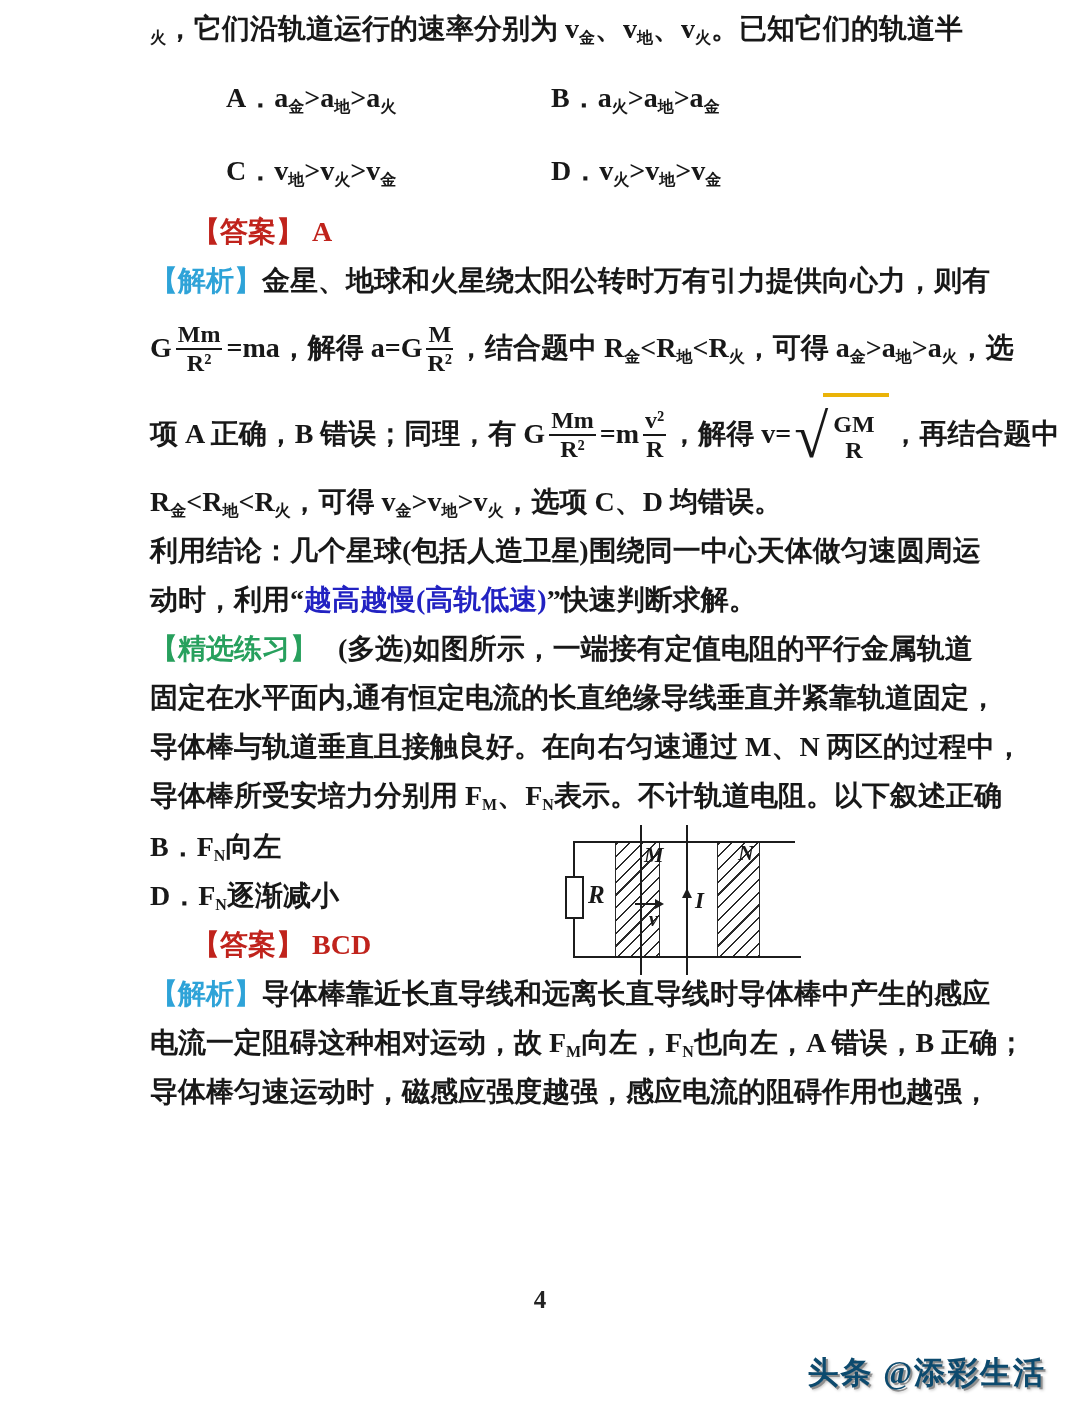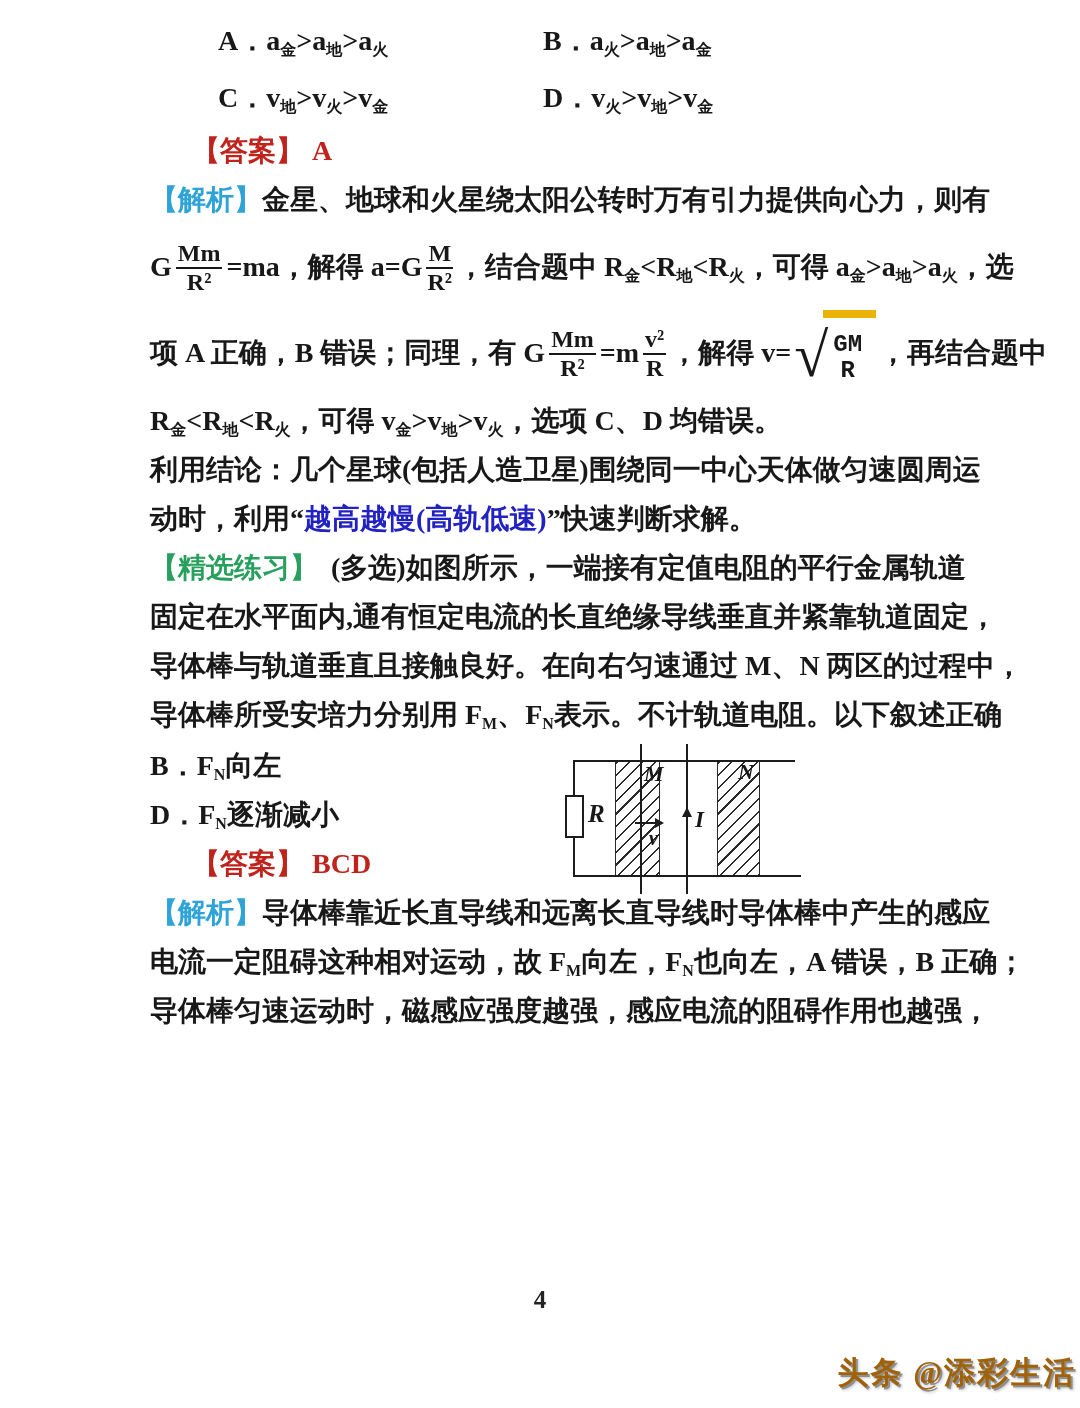--- a/index.html
+++ b/index.html
@@ -9,35 +9,35 @@
     color:#181818; font-weight:600;
   }
   .content { position:absolute; left:150px; top:4px; width:800px; font-size:28px; }
   p.line { margin:0; line-height:49px; white-space:nowrap; }
   sub { font-size:16px; line-height:0; vertical-align:-5px; font-weight:600; }
   .lbl-red   { color:var(--c-answer);margin-left:42px; }
   .lbl-cyan  { color:var(--c-analysis); }
   .lbl-green { color:var(--c-exercise); }
   .blue      { color:var(--c-highlight); }
   .ans-val { margin-left:8px; color:var(--c-answer); }
-  .gap-after-label { margin-left:13px; }
+  .gap-after-label { margin-left:20px; }
 
   
   .opt-grid { display:grid; grid-template-columns:325px auto; margin:8px 0 0 64px; }
-  .opt-grid p { margin:4px; line-height:49px; white-space:nowrap; }
+  .opt-grid p { margin:12px; line-height:49px; white-space:nowrap; }
 
   
   .fline { display:flex; align-items:center; height:86px; white-space:nowrap; }
   .frac { display:inline-flex; flex-direction:column; align-items:center;
           font-size:24px; line-height:26px; margin:12px 4px; text-align:center; }
   .frac .num { border-bottom:2px solid #181818; padding:0 2px 1px; }
   .frac.nobar .num { border-bottom:none; padding:0 2px; }
   .sqrt { display:inline-flex; align-items:center; margin:0 3px; }
   .sqrt .rad { font-size:62px; line-height:54px; font-weight:400; margin-right:-5px; transform:translateY(2px); }
-  .sqrt .body { border-top:8px solid #eab308; padding:2px 8px 0 4px;font-family:Liberation Mono, monospace; }
+  .sqrt .body { border-top:4px solid #eab308; padding:2px 8px 0 4px; }
 
   
   .p2block { position:relative; margin-top:2px; }
   .p2opts p { margin:0; line-height:49px; white-space:nowrap; }
 
   .circuit { position:absolute; left:400px; top:-6px; width:270px; height:170px; }
   .circuit .h { position:absolute; background:#1c1c1c; height:2px; }
   .circuit .v { position:absolute; background:#1c1c1c; width:2px; }
   .rail-top    { left:23px; top:25px;  width:222px; }
   .rail-bottom { left:23px; top:140px; width:228px; }
@@ -60,29 +60,30 @@
   .arrow-v-line { position:absolute; left:85px; top:87px; width:20px; height:2px; background:#1c1c1c; }
   .arrow-v-head { position:absolute; left:105px; top:83px; width:0; height:0;
                   border-top:5px solid transparent; border-bottom:5px solid transparent;
                   border-left:9px solid #1c1c1c; }
   .arrow-i-head { position:absolute; left:132px; top:72px; width:0; height:0;
                   border-left:5px solid transparent; border-right:5px solid transparent;
                   border-bottom:10px solid #1c1c1c; }
 
   .pageno { position:absolute; left:0; right:0; top:1286px; text-align:center;
             font-size:25px; color:#222; }
-  .watermark { position:absolute; right:4px; top:1352px; font-size:31px; font-weight:700;
-               letter-spacing:2px; color:#a16207;
+  .watermark { position:absolute; right:34px; top:1352px; font-size:31px; font-weight:700;
+               letter-spacing:2px; color:#0c4a6e;
                text-shadow:2px 2px 0 #8f8f8f, 3px 3px 3px #c4c4c4; }
 </style>
 </head>
 <body>
 
 <div class="content">
 
+  <p class="line"><sub>火</sub><span>，它们沿轨道运行的速率分别为 v</span><sub>金</sub><span>、v</span><sub>地</sub><span>、v</span><sub>火</sub><span>。已知它们的轨道半</span></p>
 
   <div class="opt-grid">
     <p><span>A．a</span><sub>金</sub><span>&gt;a</span><sub>地</sub><span>&gt;a</span><sub>火</sub></p>
     <p><span>B．a</span><sub>火</sub><span>&gt;a</span><sub>地</sub><span>&gt;a</span><sub>金</sub></p>
     <p><span>C．v</span><sub>地</sub><span>&gt;v</span><sub>火</sub><span>&gt;v</span><sub>金</sub></p>
     <p><span>D．v</span><sub>火</sub><span>&gt;v</span><sub>地</sub><span>&gt;v</span><sub>金</sub></p>
   </div>
 
   <p class="line"><span class="lbl-red">【答案】</span><span class="ans-val">A</span></p>
 

